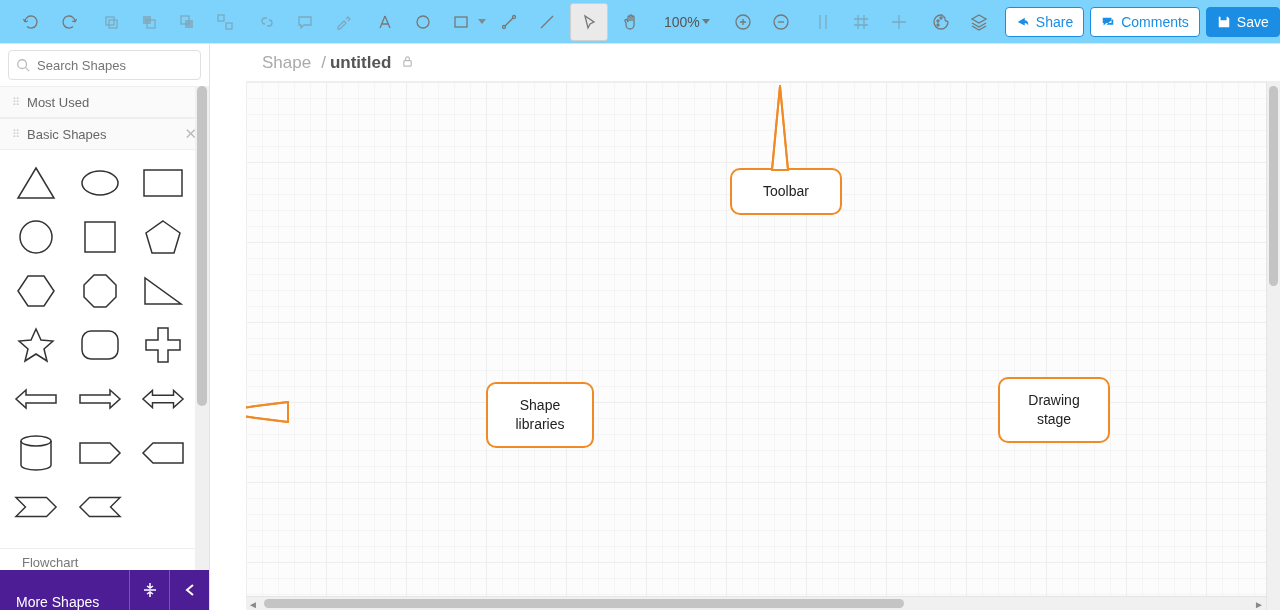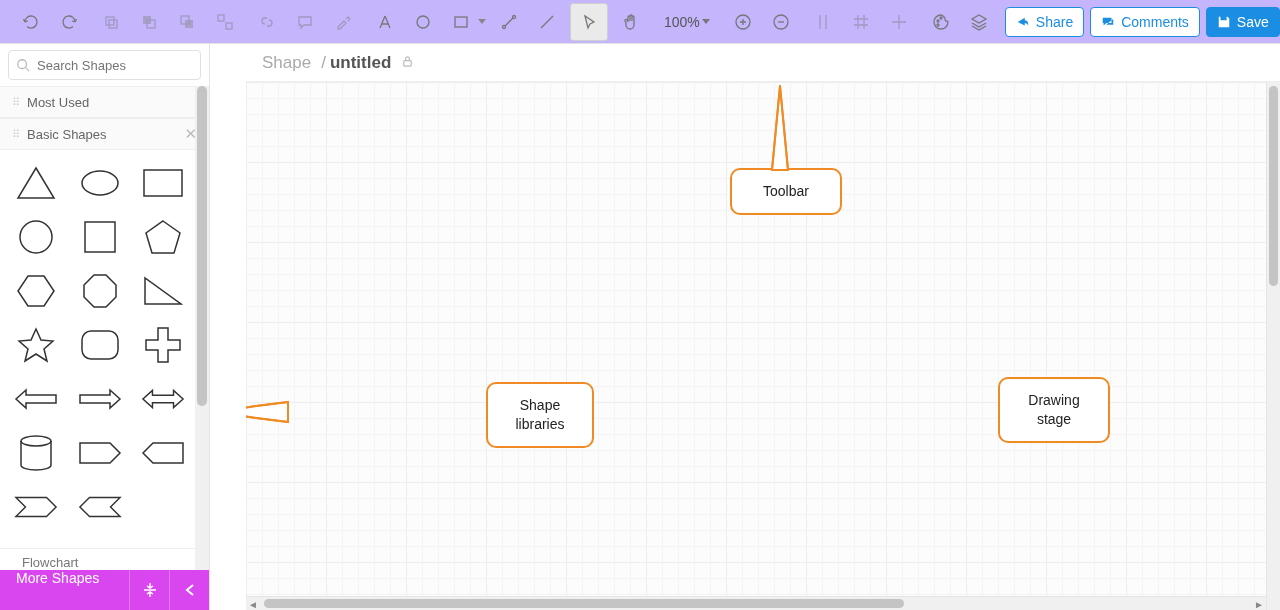--- a/index.html
+++ b/index.html
@@ -9,21 +9,21 @@
     color: #333;
     background: #fff;
     width: 1280px;
     height: 610px;
     overflow: hidden;
     position: relative;
   }
   
   .toolbar {
     height: 44px;
-    background: #c4b5fd;
+    background: #7dd3fc;
     border-bottom: 1px solid #e3e3e3;
     display: flex;
     align-items: center;
     padding: 0 12px;
   }
   .tb-group {
     display: flex;
     align-items: center;
     height: 100%;
   }
@@ -138,23 +138,23 @@
   }
   .shape-cell {
     width: 44px;height:38px;
     display:flex;align-items:center;justify-content:center;
     cursor: grab;
   }
   .shape-cell svg{stroke:#333;fill:none;stroke-width:1.5;}
   .shapes-scroll::-webkit-scrollbar{width:10px;}
   .sidebar-footer {
     height: 40px;
-    background:#d946ef;
+    background:#4c1d95;
     color:#fff;
-    display:flex;align-items:flex-start;
+    display:flex;align-items:flex-end;
     font-size:14px;
     position:relative;
   }
   .sidebar-footer .ms{padding:0 16px;cursor:pointer;flex:1;}
   .sidebar-footer .fbtn{
     width:40px;height:40px;display:flex;align-items:center;justify-content:center;
     border-left:1px solid rgba(255,255,255,0.25);cursor:pointer;
   }
   
   .partial-flowchart{

